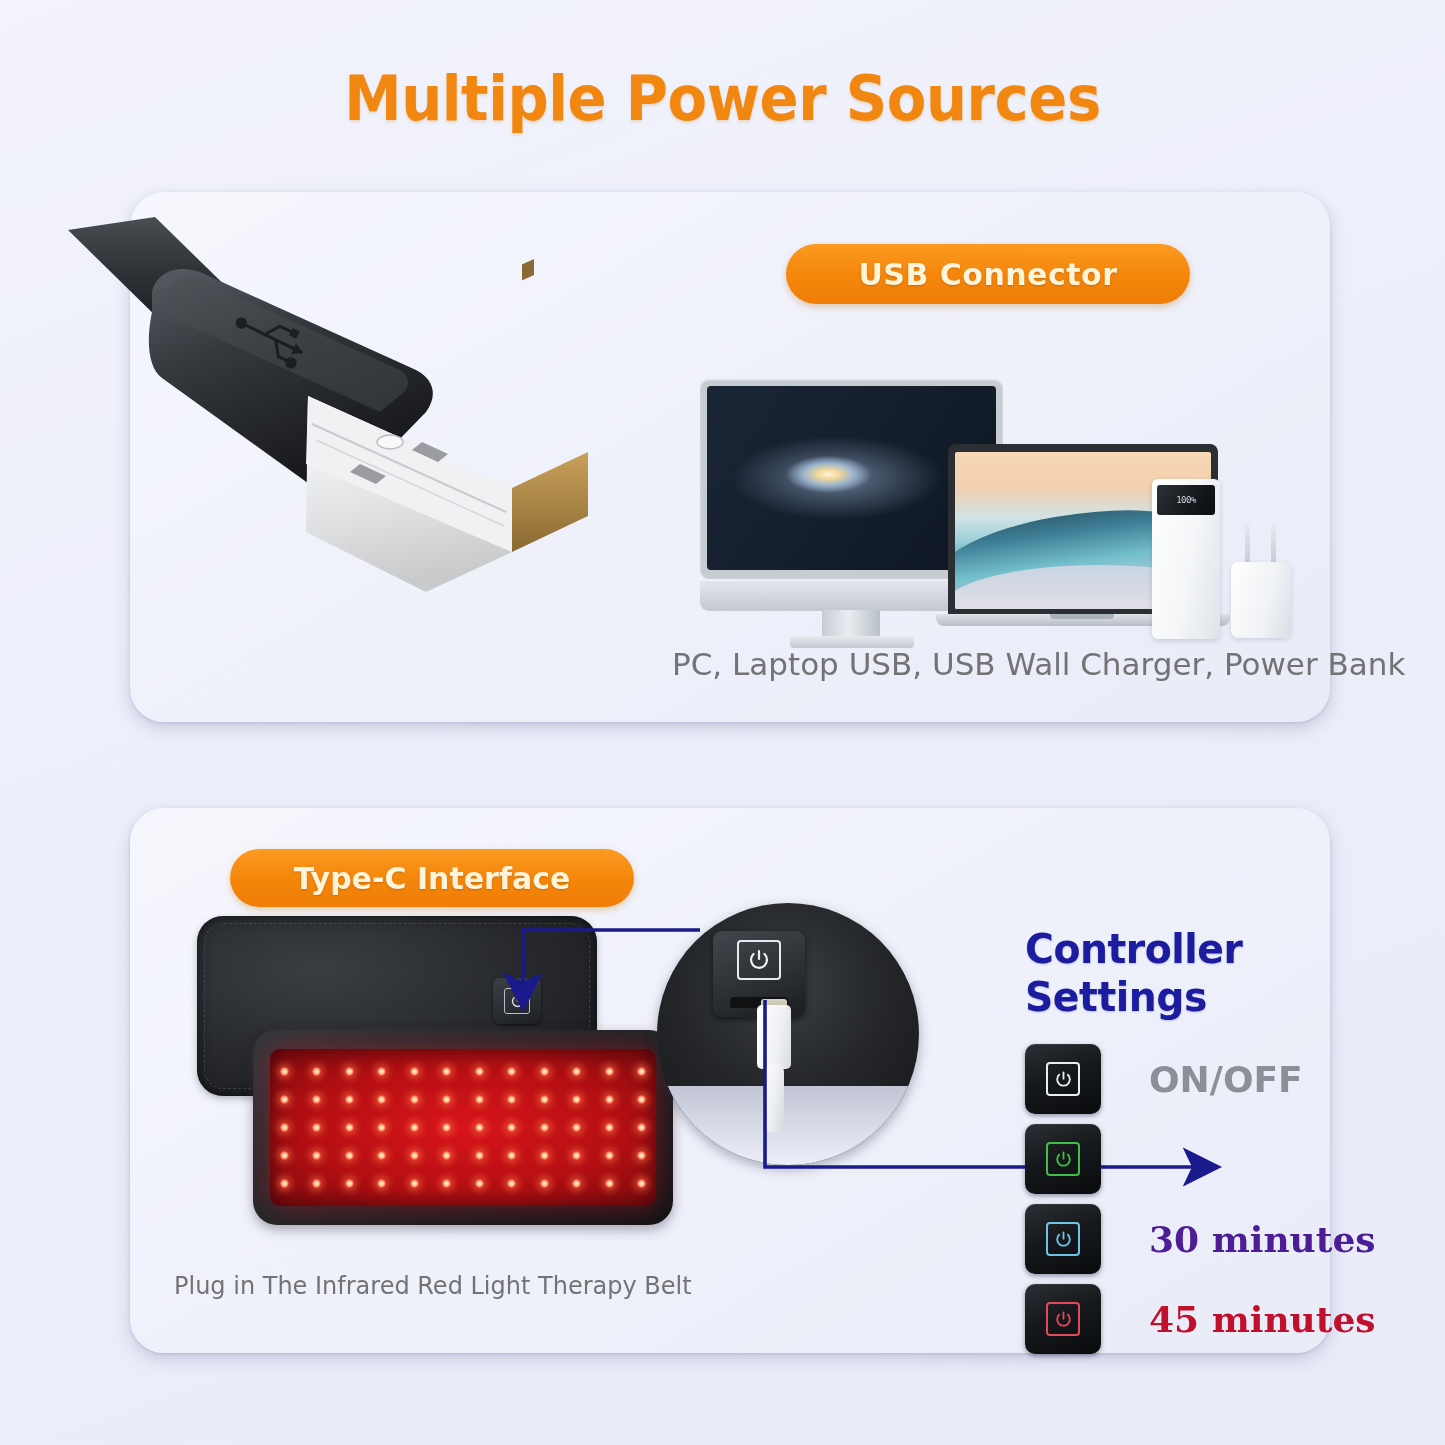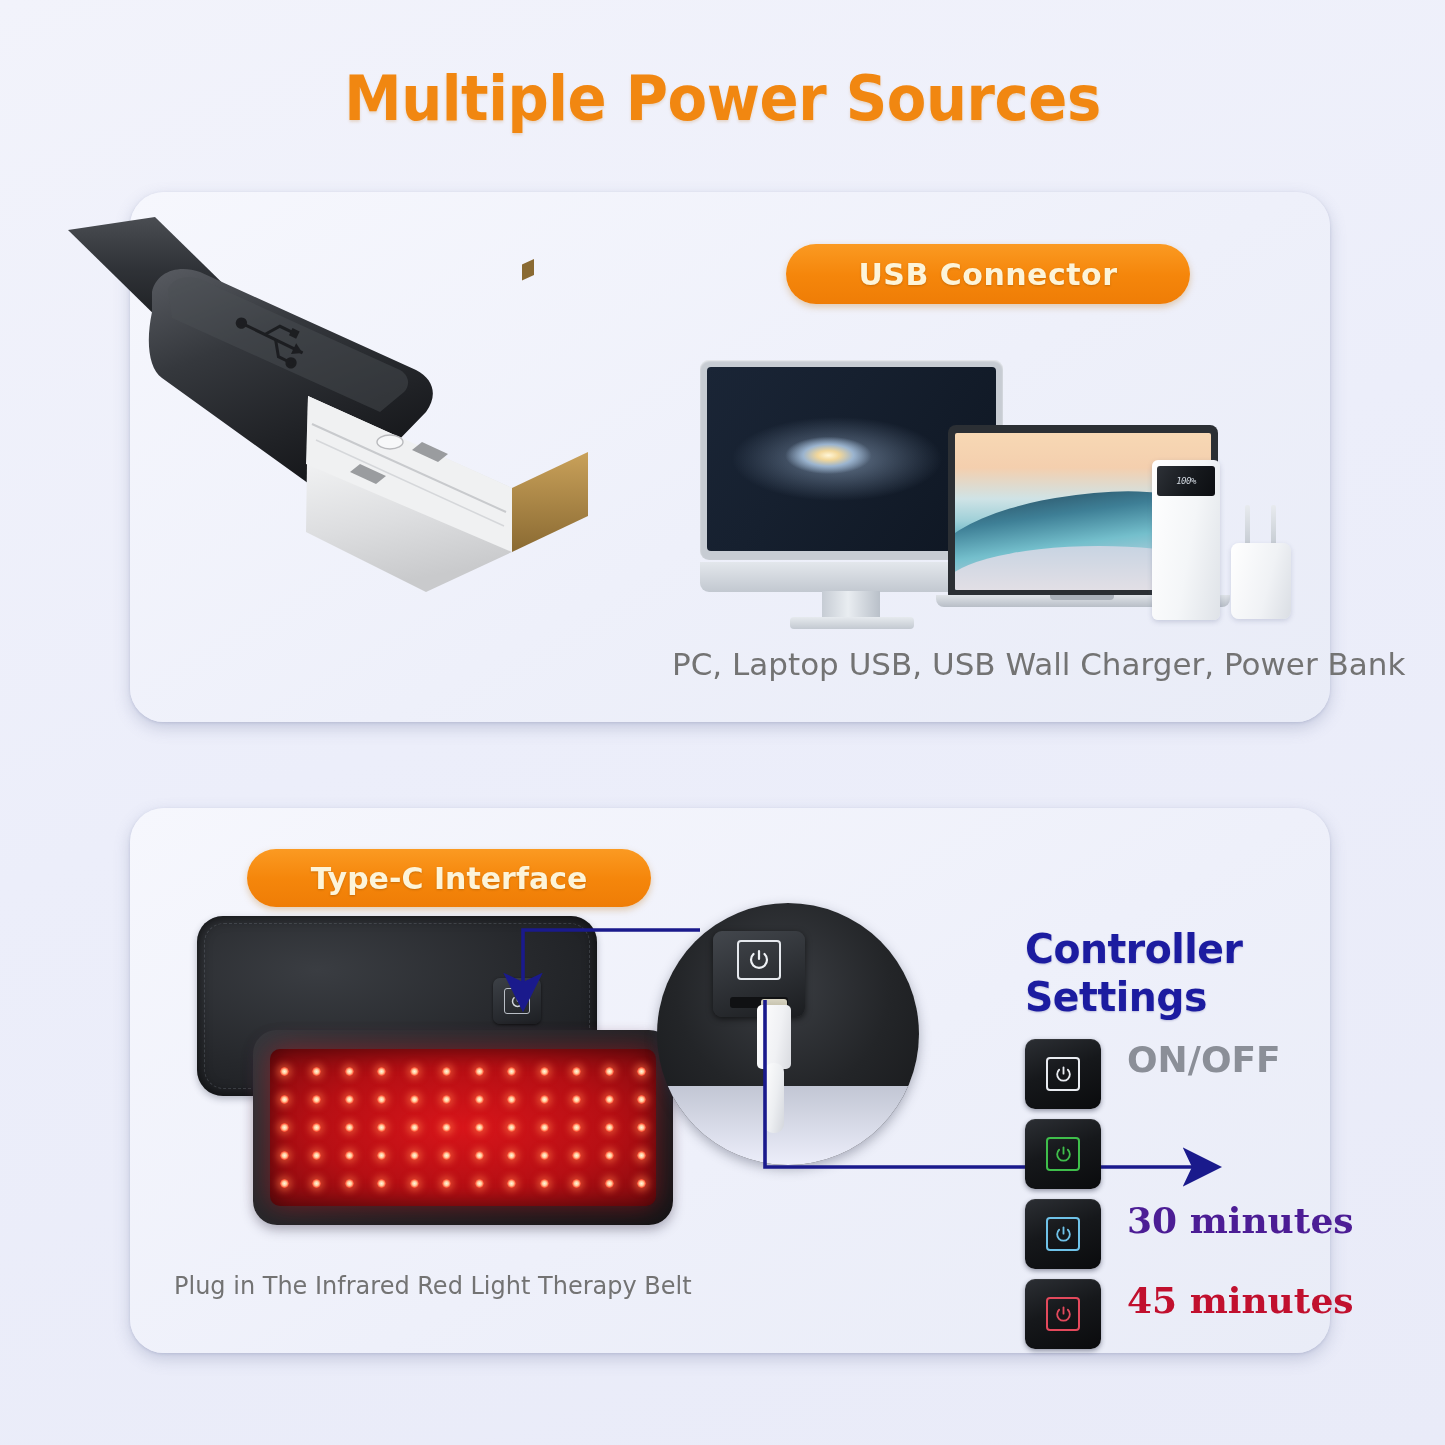--- a/index.html
+++ b/index.html
@@ -37,37 +37,37 @@
     position:absolute; display:flex; align-items:center; justify-content:center;
     background:linear-gradient(180deg,#fb9a22 0%,#f5860b 52%,#ef7d06 100%);
     border-radius:40px;
     color:#fdf4d9;
     font-weight:bold;
     font-family:"DejaVu Sans", sans-serif;
     text-shadow:0 1px 2px rgba(150,80,0,.45);
     box-shadow:0 3px 7px rgba(190,120,30,.34);
   }
   #pill-usb   { left:786px; top:244px; width:404px; height:60px; font-size:30px; letter-spacing:.5px; }
-  #pill-typec { left:247px; top:849px; width:404px; height:58px; font-size:30px; }
+  #pill-typec { left:230px; top:849px; width:404px; height:58px; font-size:30px; }
 
   
   .caption{
     position:absolute;
     color:#737373;
     font-family:"DejaVu Sans", sans-serif;
     white-space:nowrap;
   }
   #cap-usb   { left:672px; top:646px; font-size:31px; }
   #cap-typec { left:174px; top:1272px; font-size:24px; }
 
   
   #usb-art{ position:absolute; left:60px; top:180px; width:640px; height:440px; }
 
   
-  #devices{ position:absolute; left:690px; top:355px; width:600px; height:275px;font-style:italic; }
+  #devices{ position:absolute; left:690px; top:374px; width:600px; height:275px; }
 
   .monitor-body{
     position:absolute; left:10px; top:5px; width:303px; height:200px;
     background:#c7ccd3; border-radius:9px; padding:7px 7px 9px 7px;
     box-shadow:inset 0 1px 2px rgba(255,255,255,.7);
   }
   .monitor-screen{
     width:100%; height:100%; border-radius:4px; overflow:hidden;
     background:
       radial-gradient(ellipse 60px 26px at 42% 48%, #fff6d8 0%, #f2d79a 18%, #9bb4cf 42%, transparent 72%),
@@ -237,21 +237,21 @@
 
   
   #settings{ position:absolute; left:985px; top:925px; width:345px;margin-left:40px; }
   #settings-title{
     font-size:41px; font-weight:bold; color:#1c1ca0;
     font-family:"DejaVu Sans", sans-serif;
     letter-spacing:-0.5px; transform:scaleX(.96); transform-origin:left center;
     text-shadow:0 1px 2px rgba(30,30,120,.22);
     margin-bottom:18px;
   }
-  .set-row{ display:flex; align-items:flex-start; height:80px; }
+  .set-row{ display:flex; align-items:center; height:80px;gap:22px; }
   .set-btn{
     width:76px; height:70px; border-radius:10px;
     background:linear-gradient(160deg,#2c2f34 0%,#16181b 45%,#0a0b0d 100%);
     box-shadow:0 2px 5px rgba(30,35,60,.45), inset 0 1px 1px rgba(255,255,255,.07);
     display:flex; align-items:center; justify-content:center;
     flex:0 0 auto;
   }
   .set-btn .sq{
     width:34px; height:34px; border-radius:4px;
     display:flex; align-items:center; justify-content:center;

